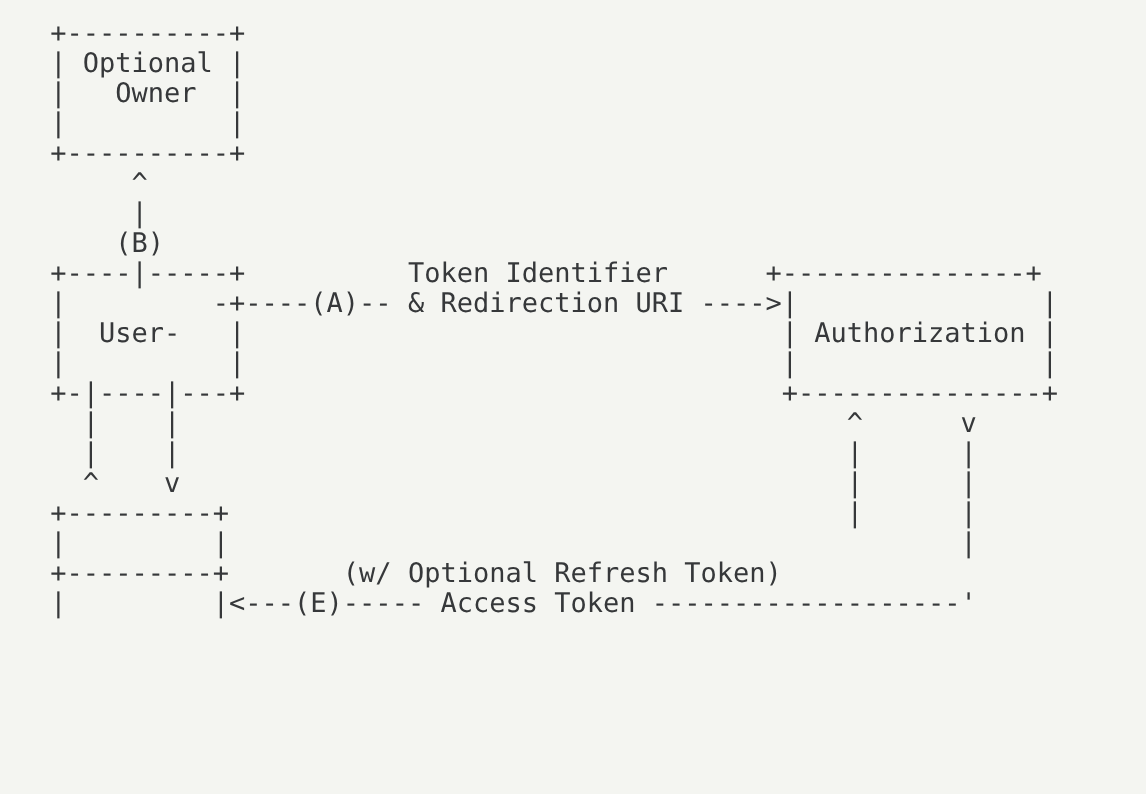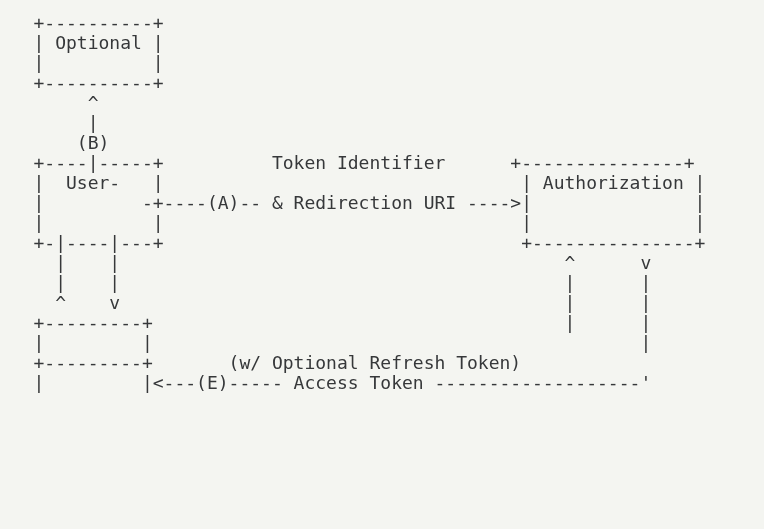--- a/index.html
+++ b/index.html
@@ -30,28 +30,29 @@
     height: 20px;
     min-width: 1px;
   }
 </style>
 </head>
 <body>
 
 <div id="diagram">
   <div class="diagram-line">   +----------+</div>
   <div class="diagram-line">   | Optional |</div>
+  <div class="diagram-line">   |   Owner  |</div>
   <div class="diagram-line">   |          |</div>
   <div class="diagram-line">   +----------+</div>
   <div class="diagram-line">        ^</div>
   <div class="diagram-line">        |</div>
   <div class="diagram-line">       (B)</div>
   <div class="diagram-line">   +----|-----+          Token Identifier      +---------------+</div>
+  <div class="diagram-line">   |         -+----(A)-- &amp; Redirection URI ----&gt;|               |</div>
   <div class="diagram-line">   |  User-   |                                 | Authorization |</div>
-  <div class="diagram-line">   |         -+----(A)-- &amp; Redirection URI ----&gt;|               |</div>
   <div class="diagram-line">   |          |                                 |               |</div>
   <div class="diagram-line">   +-|----|---+                                 +---------------+</div>
   <div class="diagram-line">     |    |                                         ^      v</div>
   <div class="diagram-line">     |    |                                         |      |</div>
   <div class="diagram-line">     ^    v                                         |      |</div>
   <div class="diagram-line">   +---------+                                      |      |</div>
   <div class="diagram-line">   |         |                                             |</div>
   <div class="diagram-line">   +---------+       (w/ Optional Refresh Token)</div>
   <div class="diagram-line">   |         |&lt;---(E)----- Access Token -------------------'</div>
 </div>

